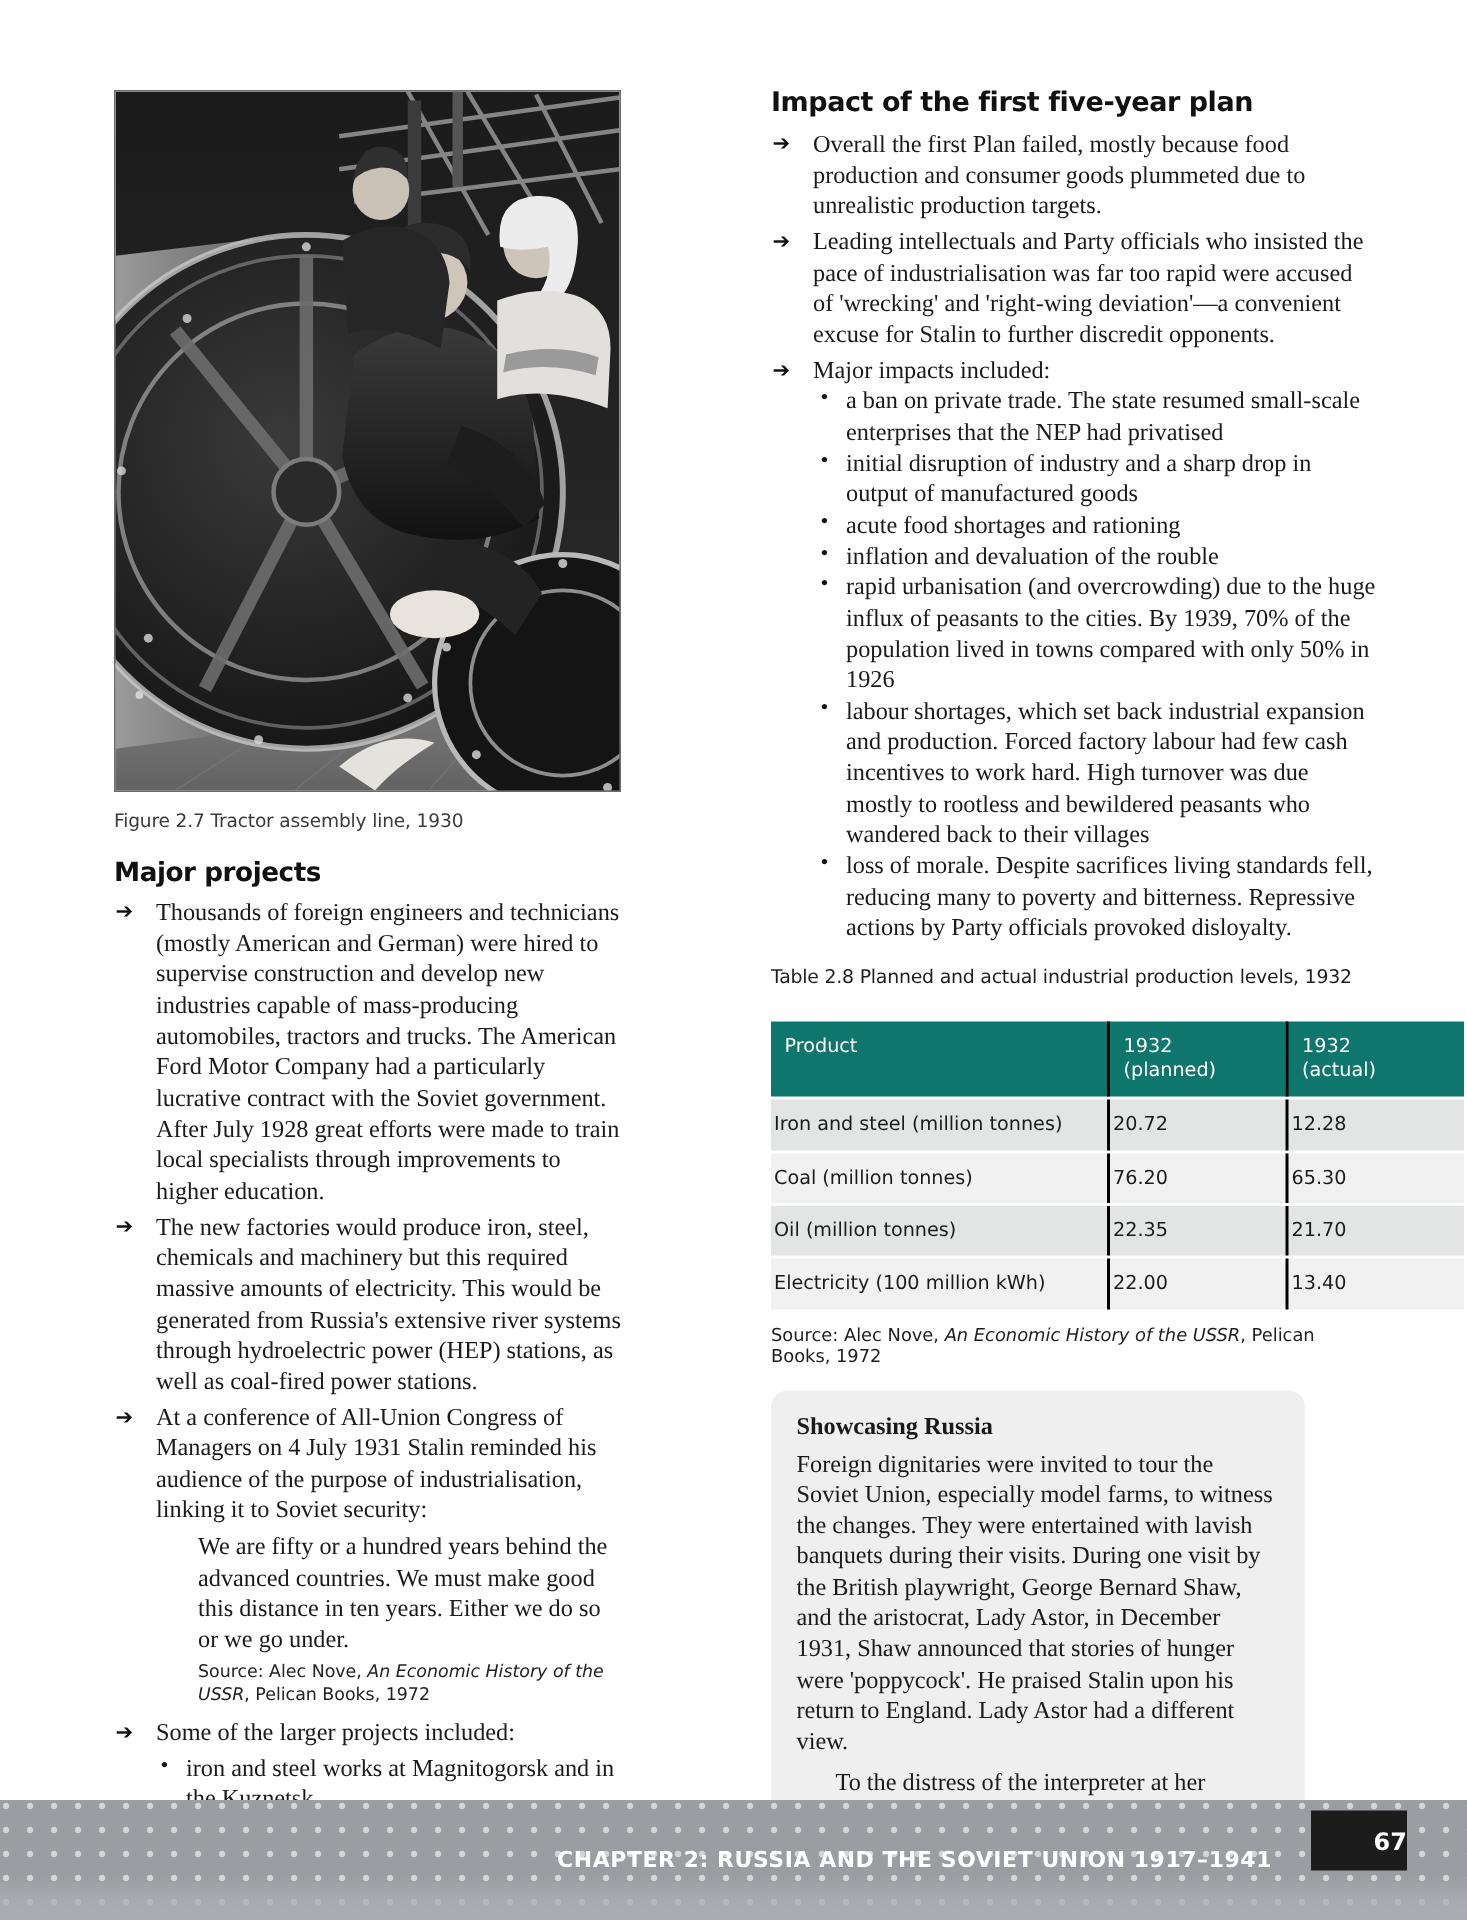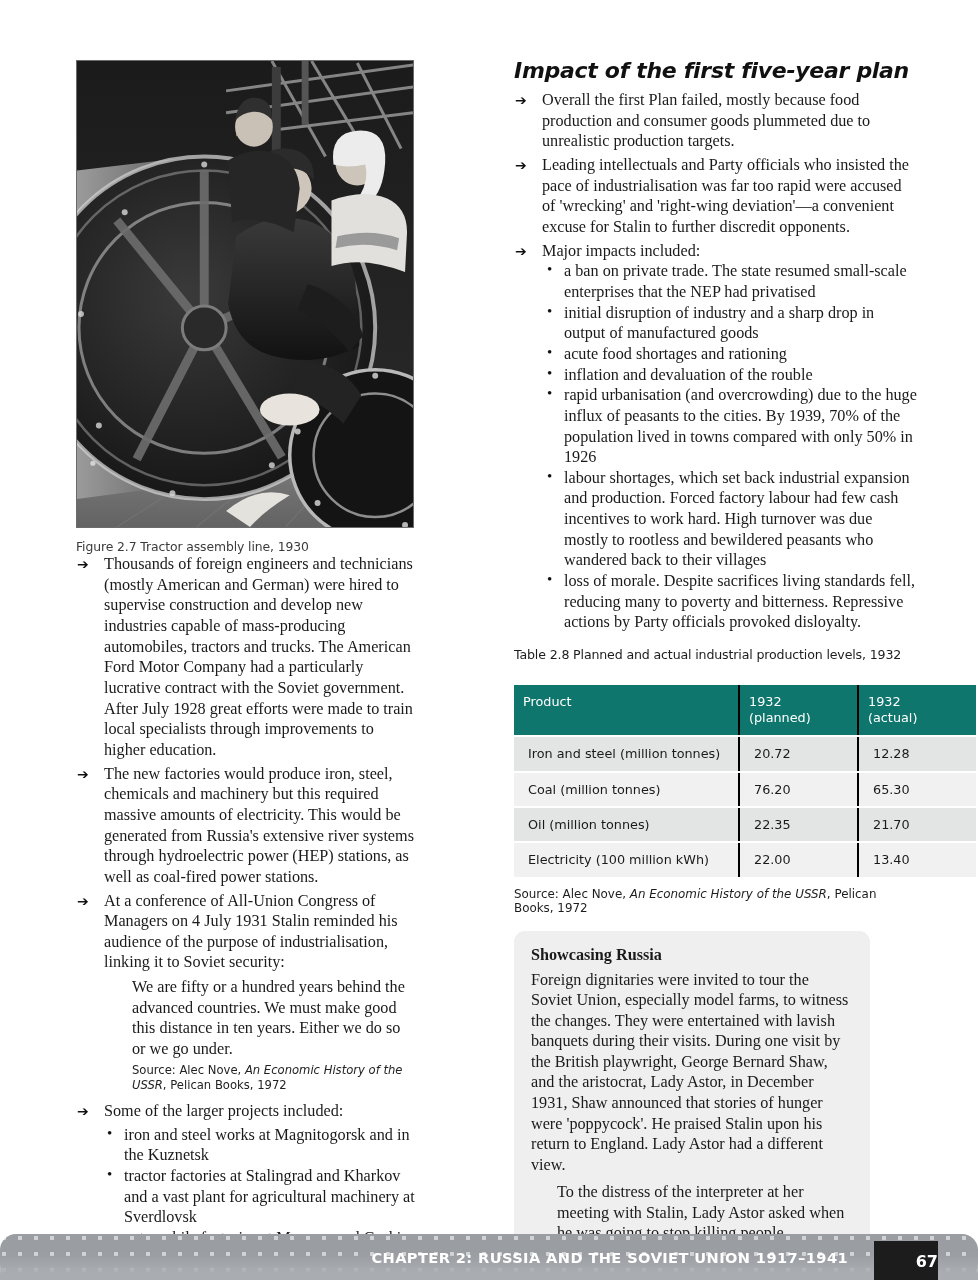--- a/index.html
+++ b/index.html
@@ -57,22 +57,21 @@
     font-family: "DejaVu Sans", sans-serif;
     font-size: 17.5px;
     font-weight: bold;
     color: #111;
     margin: 18px 0 6px 0;
     letter-spacing: -0.3px;
   }
   .col-right h2.section-head {
     margin-top: 0;
     margin-bottom: 7px;
-    font-size: 22px;
-    font-style: italic;
+    font-size: 18px;
   }
 
   
   ul.arrow-list {
     list-style: none;
     margin: 0;
     padding: 0;
   }
   ul.arrow-list > li {
     position: relative;
@@ -154,21 +153,21 @@
     text-align: left;
     font-weight: normal;
     padding: 9px 9px 10px 9px;
     vertical-align: top;
     line-height: 1.22;
   }
   table.data th:nth-child(1) { width: 206px; }
   table.data th:nth-child(2) { width: 99px; }
   table.data th:nth-child(3) { width: 99px; }
   table.data td {
-    padding: 9px 9px 9px 14px;
+    padding: 9px 9px 9px 2px;
     vertical-align: middle;
     color: #1a1a1a;
     line-height: 1.2;
   }
   table.data tbody tr.odd td  { background: #e3e4e4; }
   table.data tbody tr.even td { background: #f1f1f1; }
   table.data th + th, table.data td + td { border-left: 2px solid #000000; }
   .table-source {
     font-family: "DejaVu Sans", sans-serif;
     font-size: 11.9px;
@@ -210,25 +209,24 @@
     color: #222;
   }
   .feature-source em { font-style: italic; }
 
   
   .footer {
     position: absolute;
     left: 0;
     right: 0;
     bottom: 0;
-    height: 46px;
+    height: 80px;
     background:
       radial-gradient(circle at 4px 4px, rgba(255,255,255,0.55) 2.1px, rgba(255,255,255,0) 2.4px) 0 0 / 16px 16px,
       linear-gradient(to bottom, #9a9da1 0%, #9a9da1 62%, #a9acb0 100%);
-    border-radius: 16px;
   }
   .footer-fade {
     position: absolute;
     left: 0; right: 0; bottom: 0;
     height: 26px;
     background: linear-gradient(to bottom, rgba(160,163,167,0) 0%, #a9acb0 75%);
     pointer-events: none;
   }
   .footer-text {
     position: absolute;
@@ -388,20 +386,21 @@
           <path d="M258 104 q-4 -32 24 -34 q30 -2 28 32 q-2 30 -16 40 l-10 -6 q10 -16 6 -32 q-18 4 -32 0 Z" fill="#ececec"></path>
           <path d="M256 140 q32 -12 56 -2 q20 9 20 34 l-2 40 q-42 -16 -74 -6 Z" fill="#e2e0dc"></path>
           <path d="M262 176 q34 -8 62 2 l-2 12 q-32 -10 -62 -2 Z" fill="#9a9a9a"></path>
         </g>
 
         <path d="M150 452 q30 -26 64 -16 q-26 16 -40 32 Z" fill="#f2f0ea" opacity="0.9"></path>
       </svg>
       <div class="fig-caption">Figure 2.7 Tractor assembly line, 1930</div>
     </div>
 
+    <h2 class="section-head">Major projects</h2>
 
     <ul class="arrow-list">
       <li>
         <span class="arrow">➔</span>
         <span>Thousands of foreign engineers and technicians (mostly American and German) were hired to supervise construction and develop new industries capable of mass-producing automobiles, tractors and trucks. The American Ford Motor Company had a particularly lucrative contract with the Soviet government. After July 1928 great efforts were made to train local specialists through improvements to higher education.</span>
       </li>
       <li>
         <span class="arrow">➔</span>
         <span>The new factories would produce iron, steel, chemicals and machinery but this required massive amounts of electricity. This would be generated from Russia's extensive river systems through hydroelectric power (HEP) stations, as well as coal-fired power stations.</span>
       </li>

